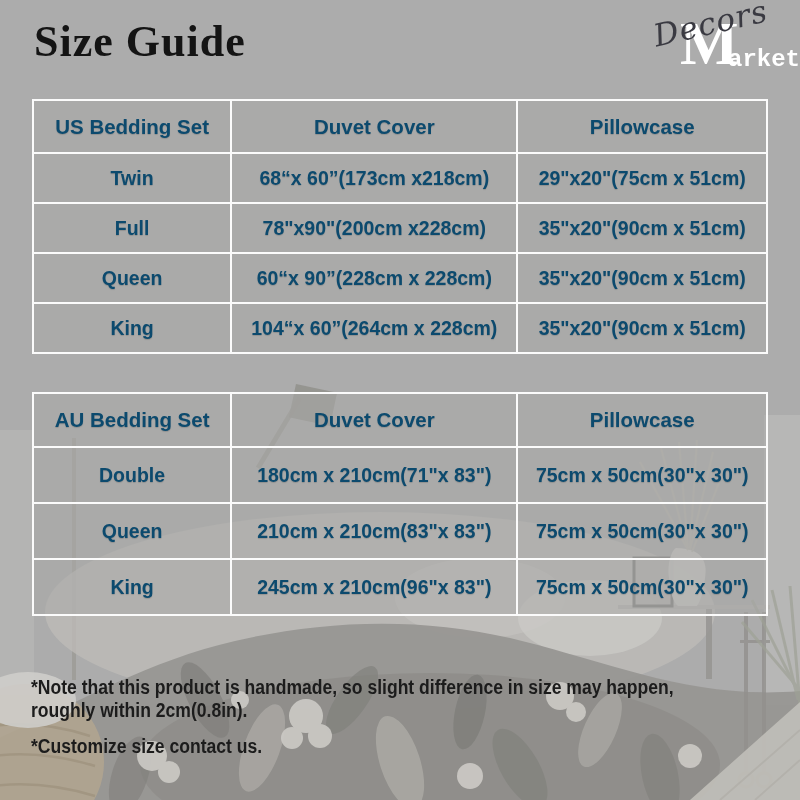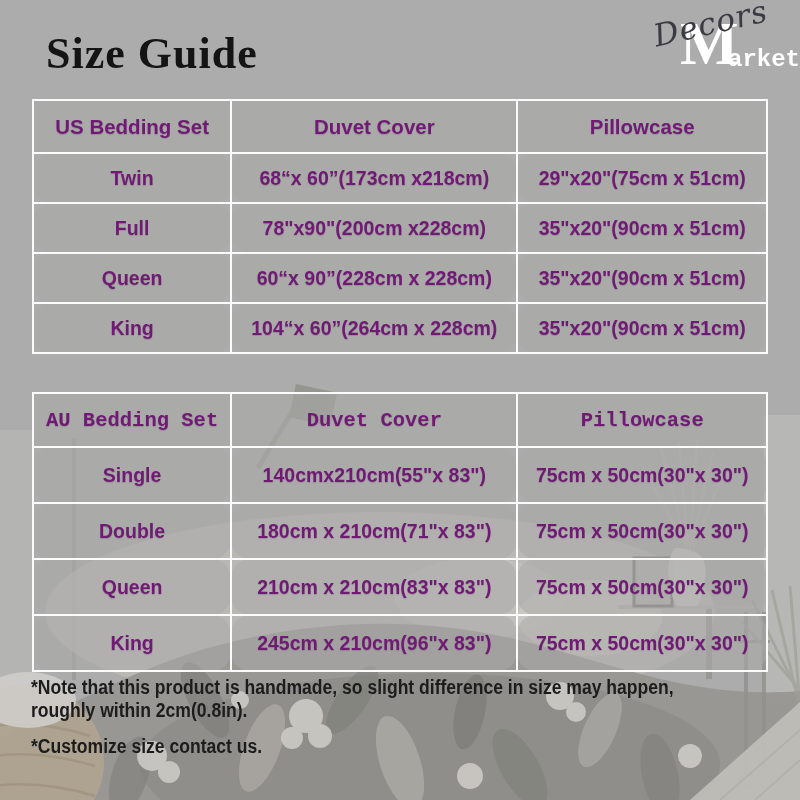--- a/index.html
+++ b/index.html
@@ -5,21 +5,21 @@
   html,body{margin:0;padding:0;}
   body{
     width:800px;height:800px;position:relative;overflow:hidden;
     background:#acacac;
     font-family:"Liberation Sans", sans-serif;
   }
   .bg-layer{position:absolute;left:0;top:0;width:800px;height:800px;}
 
   
   .page-title{
-    position:absolute;left:34px;top:16px;margin:12px;
+    position:absolute;left:34px;top:16px;margin:0;
     font-family:"Liberation Serif", serif;font-weight:700;
     font-size:44px;letter-spacing:1px;color:#141414;
   }
 
   
   .logo{position:absolute;left:640px;top:10px;width:155px;height:78px;}
   .logo .initial{
     position:absolute;left:40px;top:2px;
     font-family:"Liberation Serif", serif;font-weight:700;
     font-size:62px;line-height:1;color:#ffffff;
@@ -33,36 +33,36 @@
     position:absolute;left:14px;top:8px;
     font-family:"DejaVu Serif", serif;font-style:italic;
     font-size:31px;color:#3a3a42;transform:rotate(-13deg);
     transform-origin:left center;letter-spacing:1px;
   }
 
   
   table.size-table{
     position:absolute;left:32px;width:736px;
     border-collapse:collapse;table-layout:fixed;
-    color:#701a75;text-align:center;
+    color:#0c4a6e;text-align:center;
   }
   table.size-table th, table.size-table td{
     border:2.5px solid #fbfbfb;
     background:rgba(170,169,168,0.55);
     font-weight:700;
     text-shadow:0 1px 1px rgba(0,0,0,0.15);
     overflow:hidden;white-space:nowrap;
   }
   table.size-table th{font-size:20.5px;}
-  table.size-table td{font-size:19.5px;border-radius:19px;}
+  table.size-table td{font-size:19.5px;}
   #us-table{top:99px;}
   #us-table th{height:49px;}
   #us-table td{height:46px;}
   #au-table{top:392px;}
-  #au-table th{height:50px;font-family:Liberation Mono, monospace;}
+  #au-table th{height:50px;}
   #au-table td{height:52px;}
 
   
   .notes{
     position:absolute;left:31px;top:676px;width:830px;
     transform:scaleX(0.9);transform-origin:0 0;
     color:#1c1c1c;font-weight:700;font-size:19.5px;line-height:23px;
   }
   .notes p{margin:0;}
   .notes .note-line{display:block;}
@@ -212,25 +212,20 @@
     </colgroup>
   <thead>
       <tr>
         <th>AU Bedding Set</th>
         <th>Duvet Cover</th>
         <th>Pillowcase</th>
       </tr>
     </thead>
   <tbody>
       <tr>
-        <td>Single</td>
-        <td>140cmx210cm(55"x 83")</td>
-        <td>75cm x 50cm(30"x 30")</td>
-      </tr>
-      <tr>
         <td>Double</td>
         <td>180cm x 210cm(71"x 83")</td>
         <td>75cm x 50cm(30"x 30")</td>
       </tr>
       <tr>
         <td>Queen</td>
         <td>210cm x 210cm(83"x 83")</td>
         <td>75cm x 50cm(30"x 30")</td>
       </tr>
       <tr>

